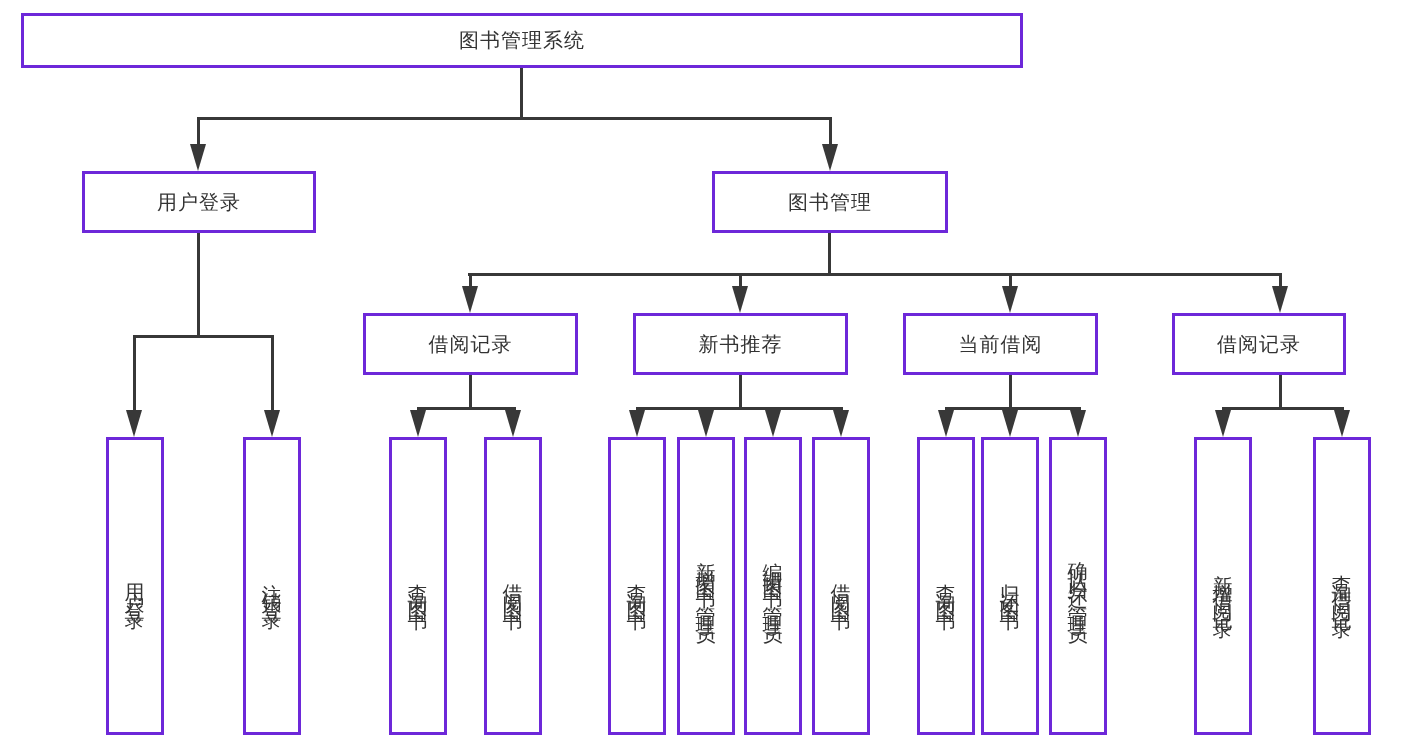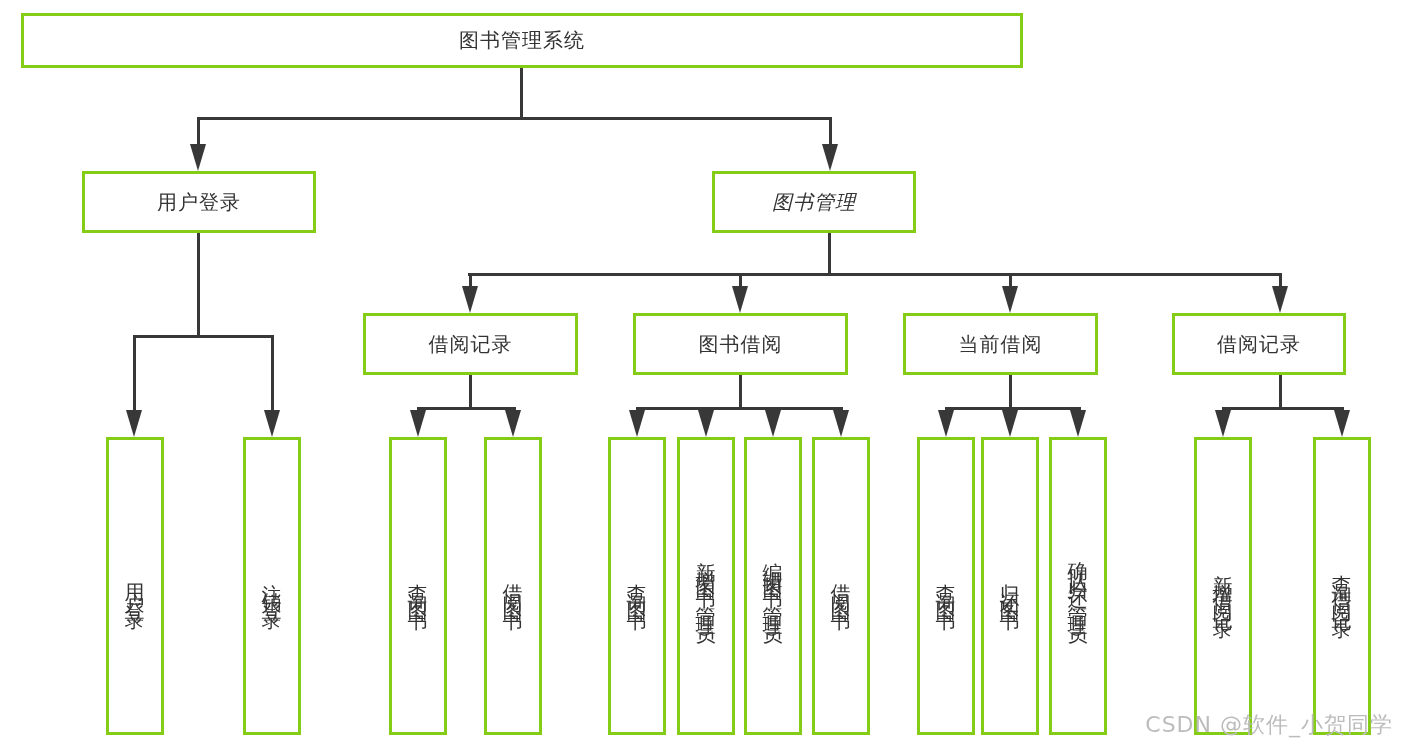--- a/index.html
+++ b/index.html
@@ -7,21 +7,21 @@
     position:relative;
     width:1405px; height:747px;
     background:#ffffff;
     font-family:"DejaVu Sans","Liberation Sans",sans-serif;
     overflow:hidden;
   }
   .node {
     position:absolute;
     box-sizing:border-box;
     background:#ffffff;
-    border:3px solid #84cc16;
+    border:3px solid #6d28d9;
     color:#333333;
     display:flex;
     align-items:center;
     justify-content:center;
     font-size:20px;
     letter-spacing:1px;
   }
   .vnode {
     writing-mode:vertical-rl;
     text-orientation:mixed;
@@ -48,25 +48,25 @@
 </style>
 </head>
 <body>
 
 <div id="canvas">
 
   <div class="node" style="left:21px; top:13px; width:1002px; height:55px;">图书管理系统</div>
 
   <div class="node" style="left:82px; top:171px; width:234px; height:62px;">用户登录</div>
 
-  <div class="node" style="left:712px; top:171px; width:204px; height:62px;font-style:italic;">图书管理</div>
+  <div class="node" style="left:712px; top:171px; width:236px; height:62px;">图书管理</div>
 
   <div class="node" style="left:363px; top:313px; width:215px; height:62px;">借阅记录</div>
 
-  <div class="node" style="left:633px; top:313px; width:215px; height:62px;">图书借阅</div>
+  <div class="node" style="left:633px; top:313px; width:215px; height:62px;">新书推荐</div>
 
   <div class="node" style="left:903px; top:313px; width:195px; height:62px;">当前借阅</div>
 
   <div class="node" style="left:1172px; top:313px; width:174px; height:62px;">借阅记录</div>
 
   <div class="node vnode" style="left:106px; top:437px; width:58px; height:298px;">用户登录</div>
 
   <div class="node vnode" style="left:243px; top:437px; width:58px; height:298px;">注销登录</div>
 
   <div class="node vnode" style="left:389px; top:437px; width:58px; height:298px;">查询图书</div>
@@ -132,15 +132,14 @@
   <div class="hline" style="left:945px;  top:407px; width:136px;"></div>
   <div class="arrow" style="left:938px;  top:410px;"></div>
   <div class="arrow" style="left:1002px; top:410px;"></div>
   <div class="arrow" style="left:1070px; top:410px;"></div>
 
   <div class="vline" style="left:1279px; top:375px; height:35px;"></div>
   <div class="hline" style="left:1222px; top:407px; width:122px;"></div>
   <div class="arrow" style="left:1215px; top:410px;"></div>
   <div class="arrow" style="left:1334px; top:410px;"></div>
 
-  <div class="watermark">CSDN @软件_小贺同学</div>
 
 </div>
 
 </body></html>

